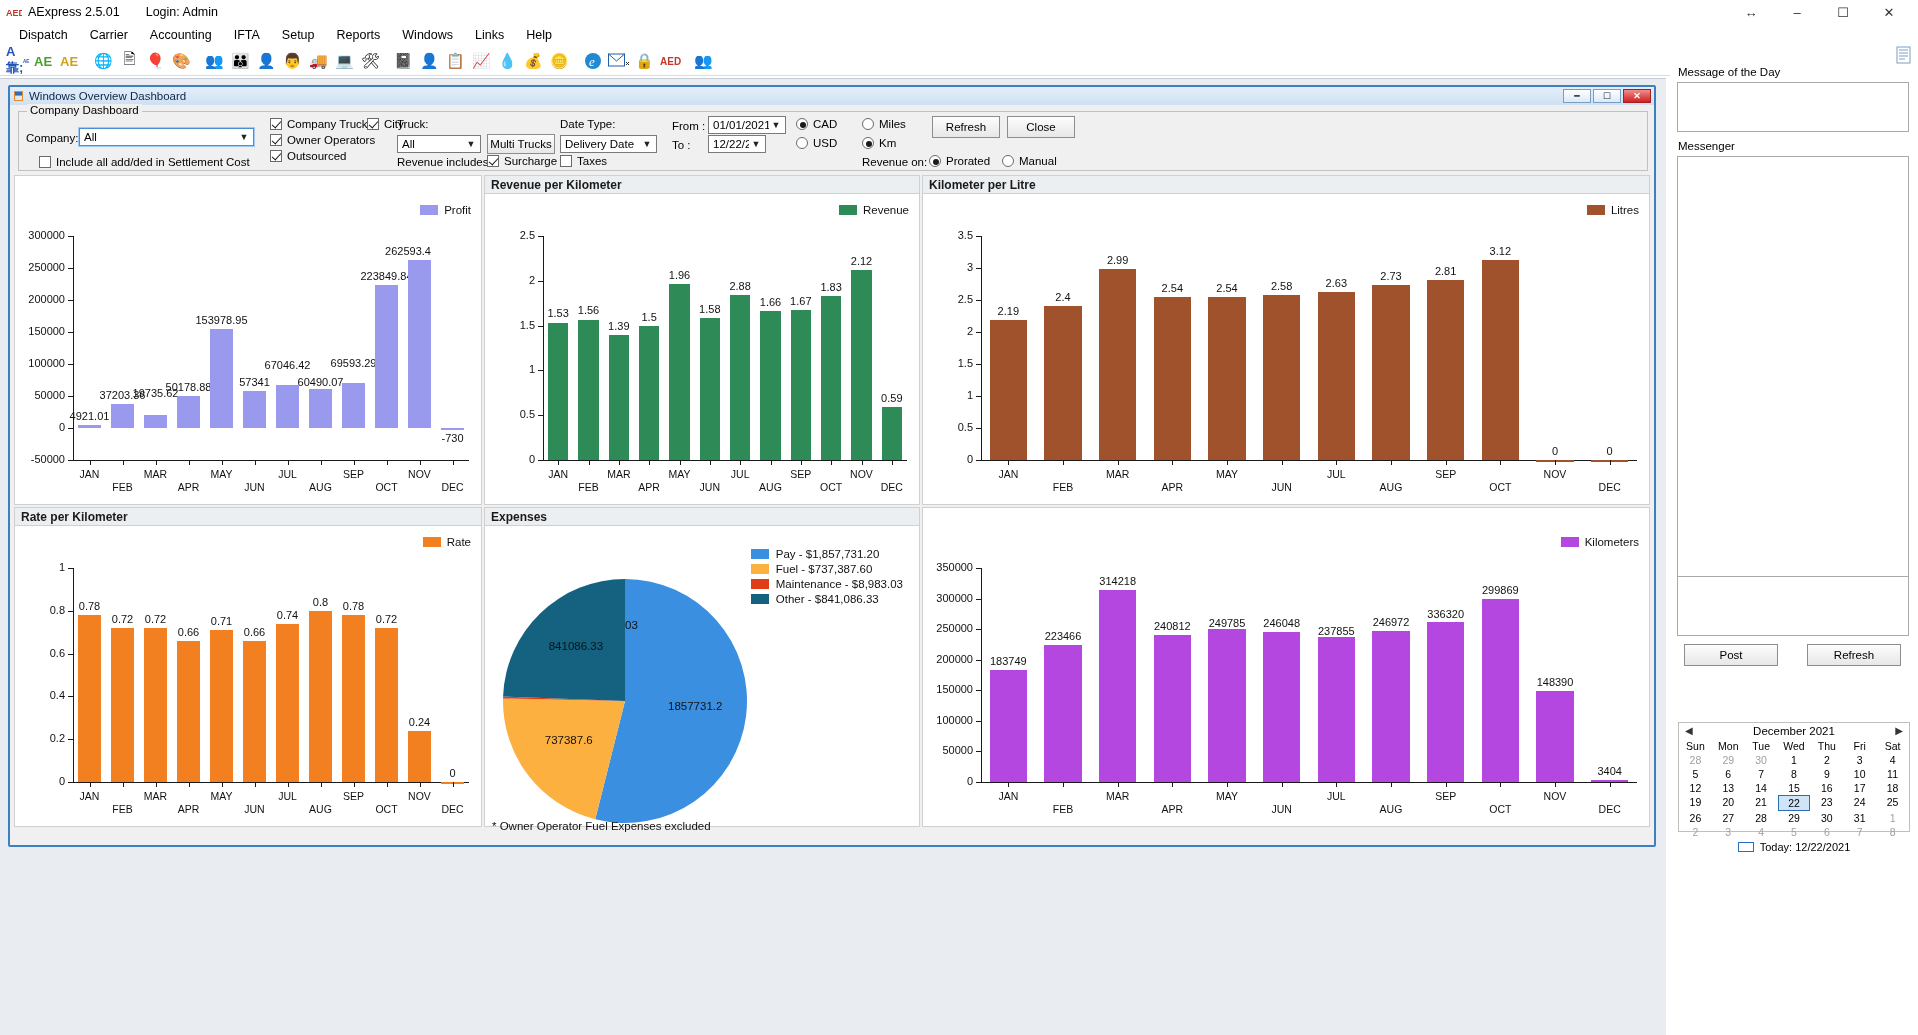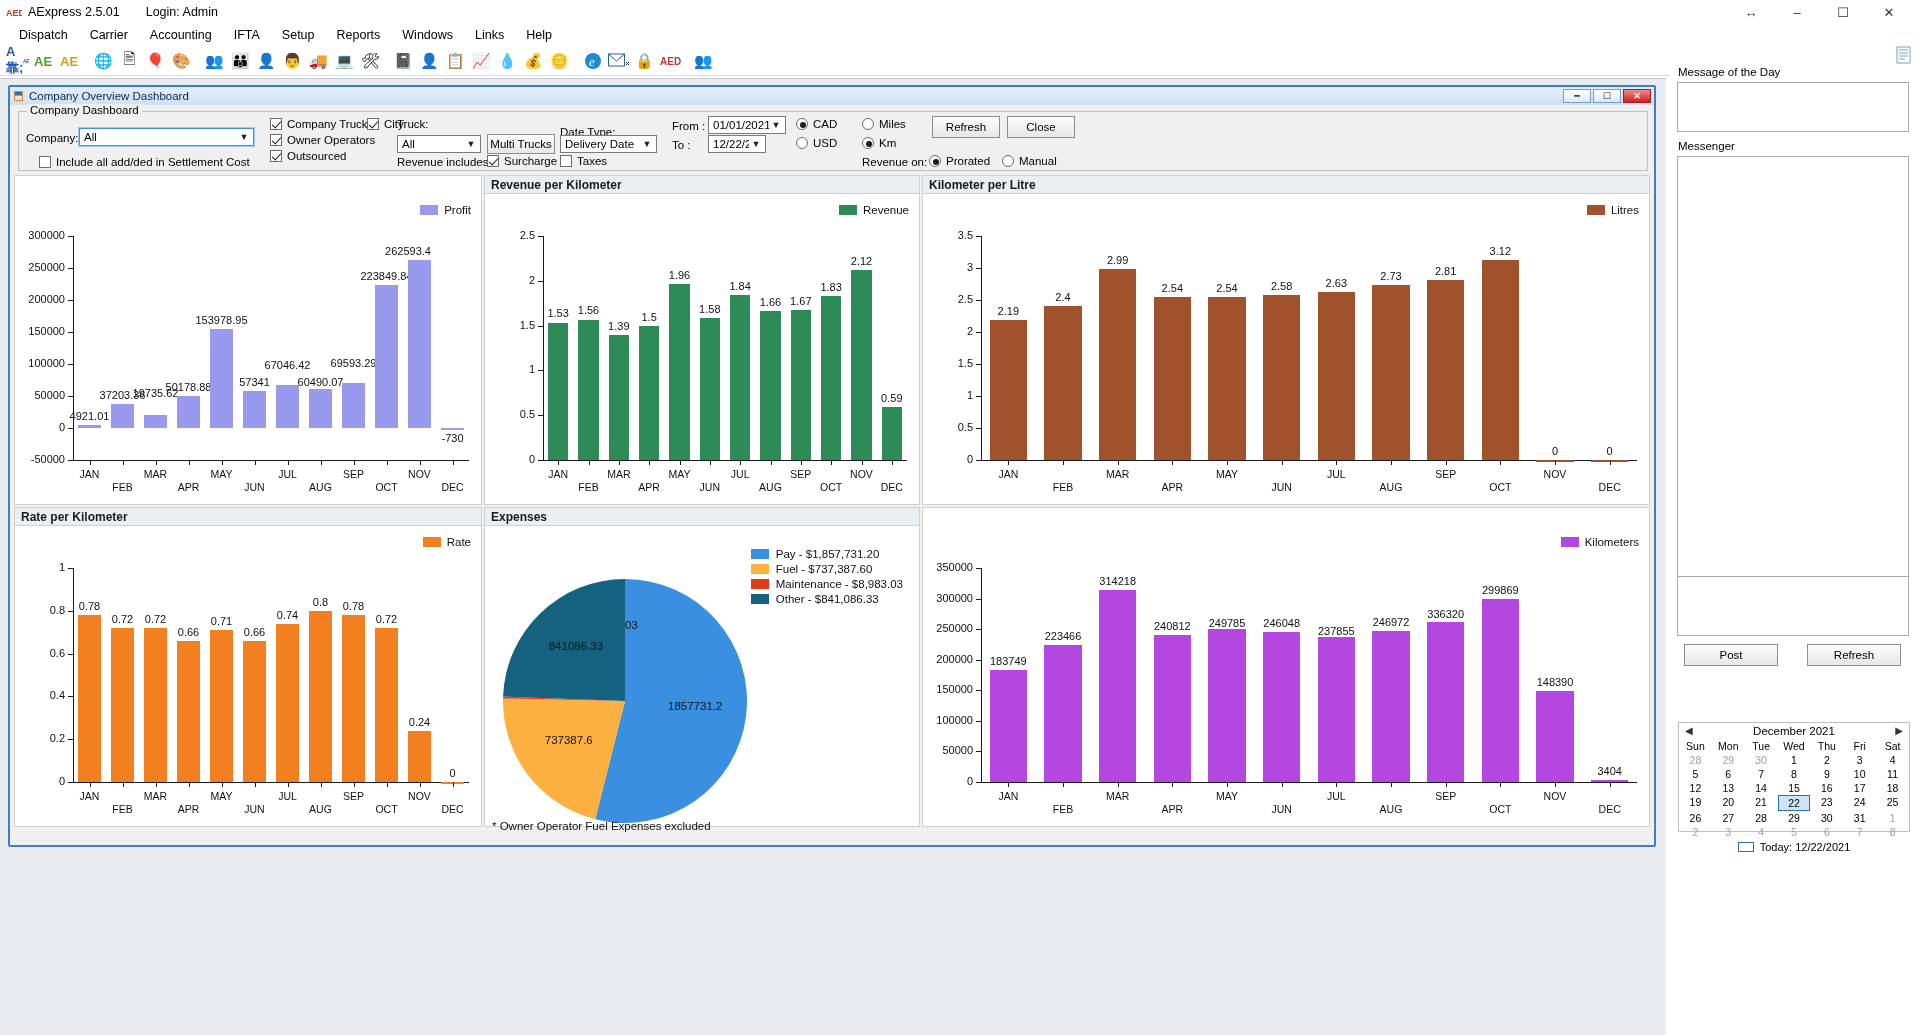--- a/index.html
+++ b/index.html
@@ -201,21 +201,21 @@
 
   <div class="child-win">
     <div class="child-title">
       <span class="ct-icon">
         <svg width="12" height="12" viewBox="0 0 12 12">
             <rect x="1" y="1" width="9" height="10" fill="#e88a2a"></rect>
             <rect x="2" y="2" width="7" height="3" fill="#2f6fae"></rect>
             <rect x="2" y="6" width="7" height="4" fill="#dfe7ef"></rect>
           </svg>
       </span>
-      <span>Company Overview Dashboard</span>
+      <span>Windows Overview Dashboard</span>
       <div class="ct-btns">
         <div class="ct-btn">━</div>
         <div class="ct-btn">☐</div>
         <div class="ct-btn close">✕</div>
       </div>
     </div>
 
     <div class="groupbox">
       <span class="gb-legend">Company Dashboard</span>
 
@@ -247,21 +247,21 @@
         <span>City</span>
       </div>
 
       <span class="f-lbl" style="position:absolute;left:378px;top:6px;">Truck:</span>
       <div class="combo" style="position:absolute;left:378px;top:23px;width:84px;">
         <span class="cv">All</span>
         <span class="arrow">▼</span>
       </div>
       <div class="btn" style="position:absolute;left:468px;top:22px;width:68px;height:20px;">Multi Trucks</div>
 
-      <span class="f-lbl" style="position:absolute;left:541px;top:6px;margin-top:8px;">Date Type:</span>
+      <span class="f-lbl" style="position:absolute;left:541px;top:6px;">Date Type:</span>
       <div class="combo" style="position:absolute;left:541px;top:23px;width:97px;">
         <span class="cv">Delivery Date</span>
         <span class="arrow">▼</span>
       </div>
 
       <span class="f-lbl" style="position:absolute;left:378px;top:44px;">Revenue includes:</span>
       <div class="cb" style="position:absolute;left:468px;top:43px;">
         <span class="box checked"></span>
         <span>Surcharge</span>
       </div>
@@ -426,21 +426,21 @@
             <div class="xtick" style="left: 140.167px; top: 287px; width: 48px;">APR</div>
             <div class="bar" style="left: 184.187px; top: 90.384px; width: 20.6267px; height: 175.616px; bottom: auto; background: rgb(46, 139, 87);"></div>
             <div class="bar-lbl" style="left: 149.5px; top: 75.384px; width: 90px;">1.96</div>
             <div class="xtickmark" style="left: 194.5px; top: 266px;"></div>
             <div class="xtick" style="left: 170.5px; top: 274px; width: 48px;">MAY</div>
             <div class="bar" style="left: 214.52px; top: 124.432px; width: 20.6267px; height: 141.568px; bottom: auto; background: rgb(46, 139, 87);"></div>
             <div class="bar-lbl" style="left: 179.833px; top: 109.432px; width: 90px;">1.58</div>
             <div class="xtickmark" style="left: 224.833px; top: 266px;"></div>
             <div class="xtick" style="left: 200.833px; top: 287px; width: 48px;">JUN</div>
             <div class="bar" style="left: 244.853px; top: 101.136px; width: 20.6267px; height: 164.864px; bottom: auto; background: rgb(46, 139, 87);"></div>
-            <div class="bar-lbl" style="left: 210.167px; top: 86.136px; width: 90px;">1.84</div>
+            <div class="bar-lbl" style="left: 210.167px; top: 86.136px; width: 90px;">2.88</div>
             <div class="xtickmark" style="left: 255.167px; top: 266px;"></div>
             <div class="xtick" style="left: 231.167px; top: 274px; width: 48px;">JUL</div>
             <div class="bar" style="left: 275.187px; top: 117.264px; width: 20.6267px; height: 148.736px; bottom: auto; background: rgb(46, 139, 87);"></div>
             <div class="bar-lbl" style="left: 240.5px; top: 102.264px; width: 90px;">1.66</div>
             <div class="xtickmark" style="left: 285.5px; top: 266px;"></div>
             <div class="xtick" style="left: 261.5px; top: 287px; width: 48px;">AUG</div>
             <div class="bar" style="left: 305.52px; top: 116.368px; width: 20.6267px; height: 149.632px; bottom: auto; background: rgb(46, 139, 87);"></div>
             <div class="bar-lbl" style="left: 270.833px; top: 101.368px; width: 90px;">1.67</div>
             <div class="xtickmark" style="left: 315.833px; top: 266px;"></div>
             <div class="xtick" style="left: 291.833px; top: 274px; width: 48px;">SEP</div>

